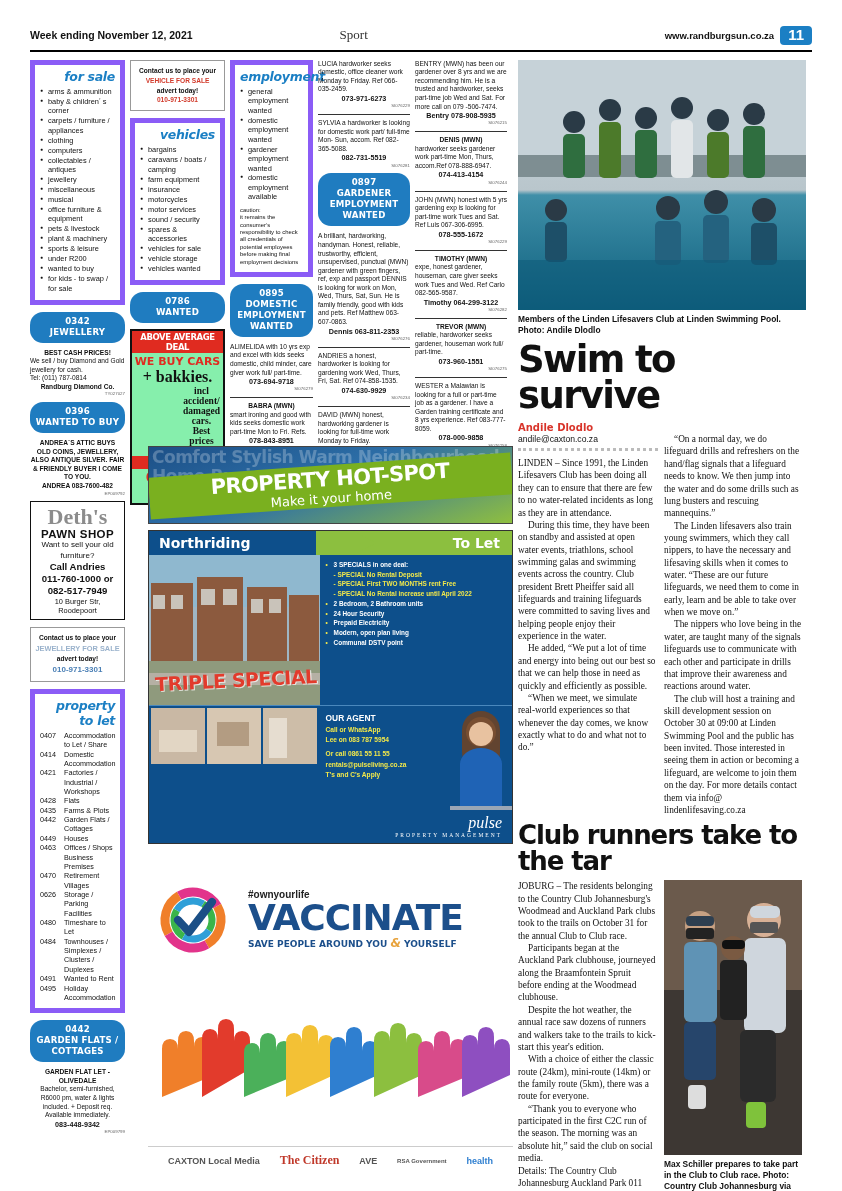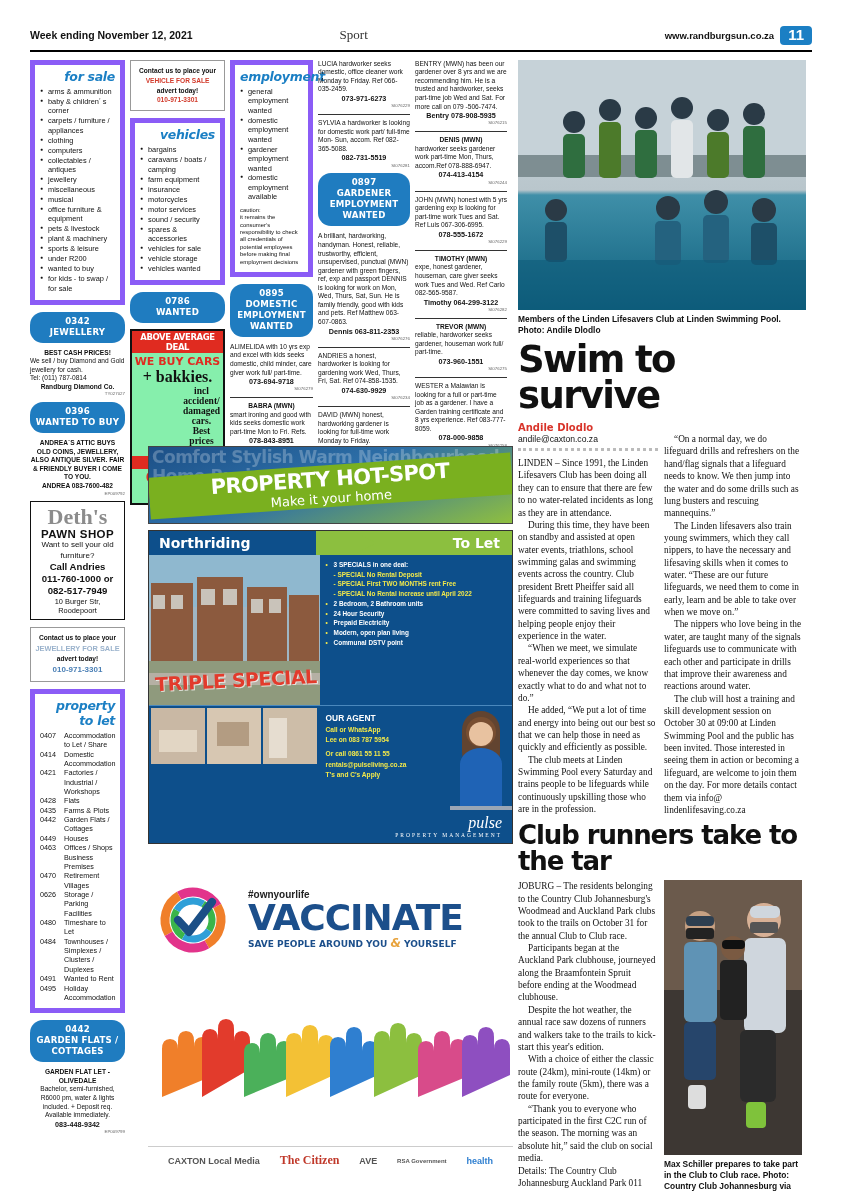--- a/index.html
+++ b/index.html
@@ -522,23 +522,22 @@
           <div class="byline">Andile Dlodlo</div>
           <div class="email">andile@caxton.co.za</div>
           <div class="dotline"></div>
         </div>
       </div>
 
       <div class="split2">
         <div class="art2" style="width:138px">
           <p class="first">LINDEN – Since 1991, the Linden Lifesavers Club has been doing all they can to ensure that there are few to no water-related incidents as long as they are in attendance.</p>
           <p>During this time, they have been on standby and assisted at open water events, triathlons, school swimming galas and swimming events across the country. Club president Brett Pheiffer said all lifeguards and training lifeguards were committed to saving lives and helping people enjoy their experience in the water.</p>
+          <p>He added, “We put a lot of time and energy into being out our best so that we can help those in need as quickly and efficiently as possible.</p>
           <p>“When we meet, we simulate real-world experiences so that whenever the day comes, we know exactly what to do and what not to do.”</p>
-          <p>He added, “We put a lot of time and energy into being out our best so that we can help those in need as quickly and efficiently as possible.</p>
-          <p>The club meets at Linden Swimming Pool every Saturday and trains people to be lifeguards while continuously upskilling those who are in the profession.</p>
         </div>
         <div class="art2" style="width:138px; margin-top:-24px;">
           <p>“On a normal day, we do lifeguard drills and refreshers on the hand/flag signals that a lifeguard needs to know. We then jump into the water and do some drills such as lung busters and rescuing mannequins.”</p>
           <p>The Linden lifesavers also train young swimmers, which they call nippers, to have the necessary and lifesaving skills when it comes to water. “These are our future lifeguards, we need them to come in early, learn and be able to take over when we move on.”</p>
           <p>The nippers who love being in the water, are taught many of the signals lifeguards use to communicate with each other and participate in drills that improve their awareness and reactions around water.</p>
           <p>The club will host a training and skill development session on October 30 at 09:00 at Linden Swimming Pool and the public has been invited. Those interested in seeing them in action or becoming a lifeguard, are welcome to join them on the day. For more details contact them via info@ lindenlifesaving.co.za</p>
         </div>
       </div>
 
       <div class="headline2">Club runners take to the tar</div>

